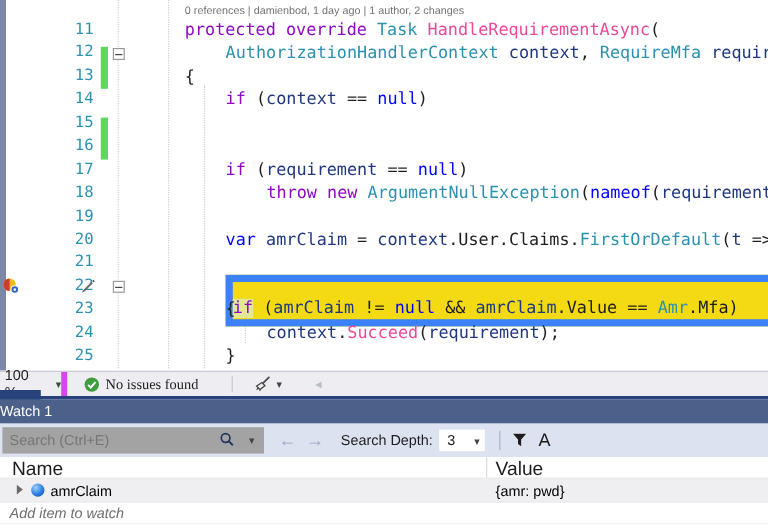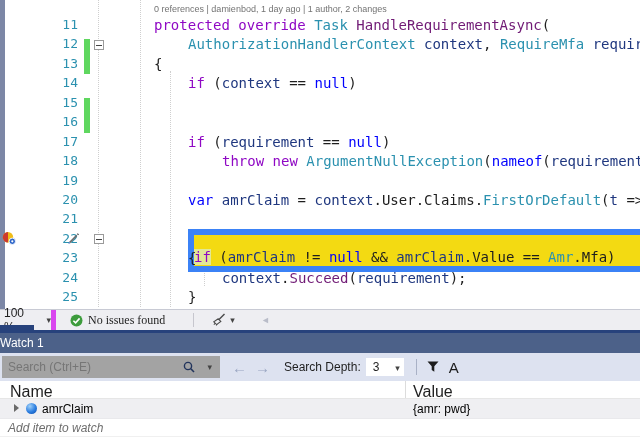--- a/index.html
+++ b/index.html
@@ -28,21 +28,21 @@
   .lines { position:absolute; left:12px; top:0; width:640px; }
   .lens-row { position:relative; height:15px; }
   .lens { position:absolute; left:142px; top:4px; font-size:9px; color:#737373; white-space:pre; }
   .row { position:relative; height:19.45px; }
   .num { position:absolute; left:18px; top:2px; width:48px; text-align:right;
          font-family:"DejaVu Sans Mono", monospace; font-size:13px; color:#2b91af; }
   .code { position:absolute; top:1px; white-space:pre;
           font-family:"DejaVu Sans Mono", monospace; font-size:14px; line-height:18px; color:#000; }
   .code.hl { right:0; background:#f3da12; border:6px solid #3b82f6; top:0; padding-top:13px; }
   .tk-k { color:#0101fd;text-align:right; } .tk-c { color:#8f08c4; } .tk-t { color:#2b91af; }
-  .tk-m { color:#701a75; } .tk-p { color:#1f377f; } .tk-d { color:#1e1e1e; }
+  .tk-m { color:#ec4899; } .tk-p { color:#1f377f; } .tk-d { color:#1e1e1e; }
   .ifbg { background:#e2e896; }
 
   
   .editor-bar { position:relative; width:640px; height:21px; background:#eeeef2;
                 border-top:1px solid #c8cad4; display:flex; align-items:center; font-size:12px; color:#1e1e1e; }
   .zoom-combo { display:flex; align-items:center; width:56px; padding-left:4px; height:100%;
                 border-right:5px solid #d946ef; }
   .zoom-combo .caret { margin-left:10px; }
   .caret { font-size:9px; color:#444; }
   .issues { display:flex; align-items:center; gap:5px; margin-left:14px;font-family:Liberation Serif, serif; }

